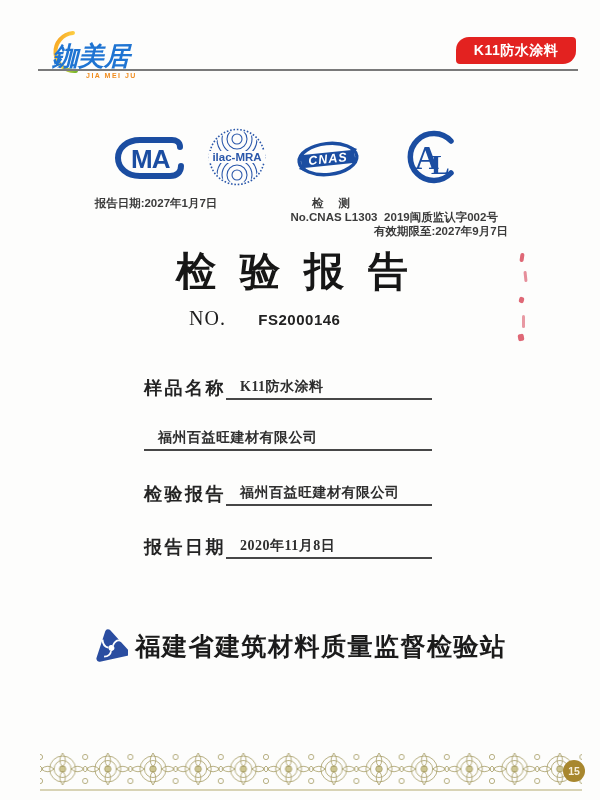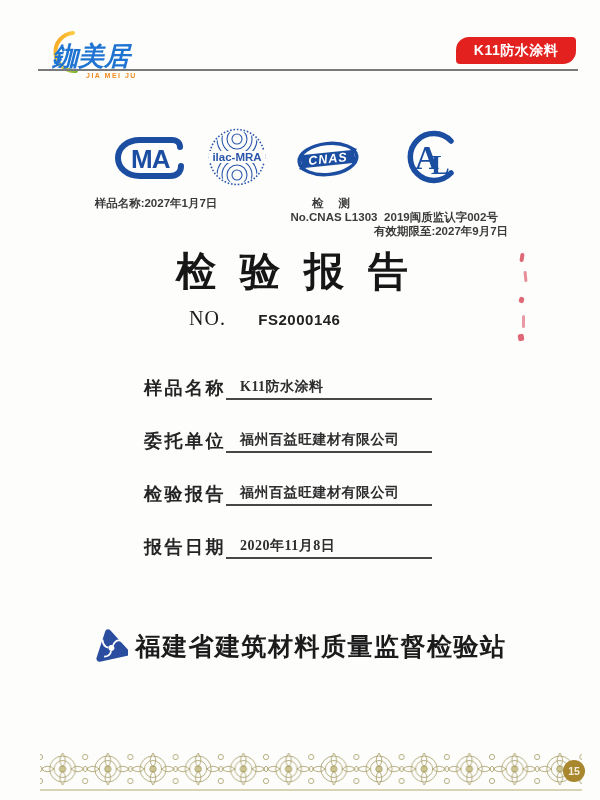--- a/index.html
+++ b/index.html
@@ -144,21 +144,21 @@
     </g>
   </svg>
 
   <svg class="cert-logo" style="left:402px; top:128px;" width="58" height="58" viewBox="0 0 58 58">
     <path d="M 49 13 A 23.5 23.5 0 1 0 49 45" fill="none" stroke="#1b4da1" stroke-width="5.5" stroke-linecap="round"></path>
     <text x="13" y="41" font-size="33" font-weight="bold" fill="#1b4da1" font-family="serif">A</text>
     <text x="29" y="46" font-size="28" font-weight="bold" fill="#1b4da1" font-family="serif">L</text>
   </svg>
 
   <div class="cert-text cert-text-cma">
-    <div>样品名称:2027年1月7日</div>
+    <div>报告日期:2027年1月7日</div>
   </div>
   <div class="cert-text cert-text-cnas">
     <div class="spaced">检  测</div>
     <div>No.CNAS L1303</div>
   </div>
   <div class="cert-text cert-text-cal">
     <div>2019闽质监认字002号</div>
     <div>有效期限至:2027年9月7日</div>
   </div>
 
@@ -167,21 +167,20 @@
   <div class="no-row">
     <span class="no-label">NO.</span>
     <span class="no-value">FS2000146</span>
   </div>
 
   <div class="field" style="top:376px;">
     <span class="field-label">样品名称</span>
     <span class="field-line">K11防水涂料</span>
   </div>
   <div class="field" style="top:429px;">
-    <span class="field-label">委托单位</span>
     <span class="field-line">福州百益旺建材有限公司</span>
   </div>
   <div class="field" style="top:482px;">
     <span class="field-label">检验报告</span>
     <span class="field-line">福州百益旺建材有限公司</span>
   </div>
   <div class="field" style="top:535px;">
     <span class="field-label">报告日期</span>
     <span class="field-line">2020年11月8日</span>
   </div>

